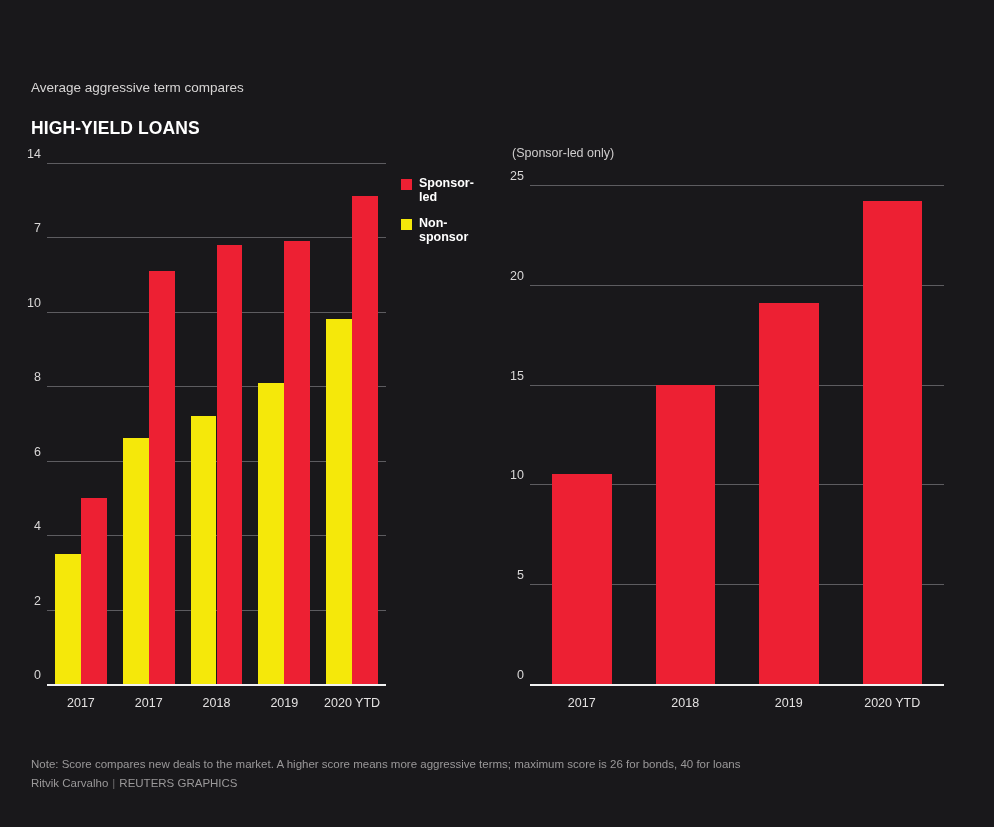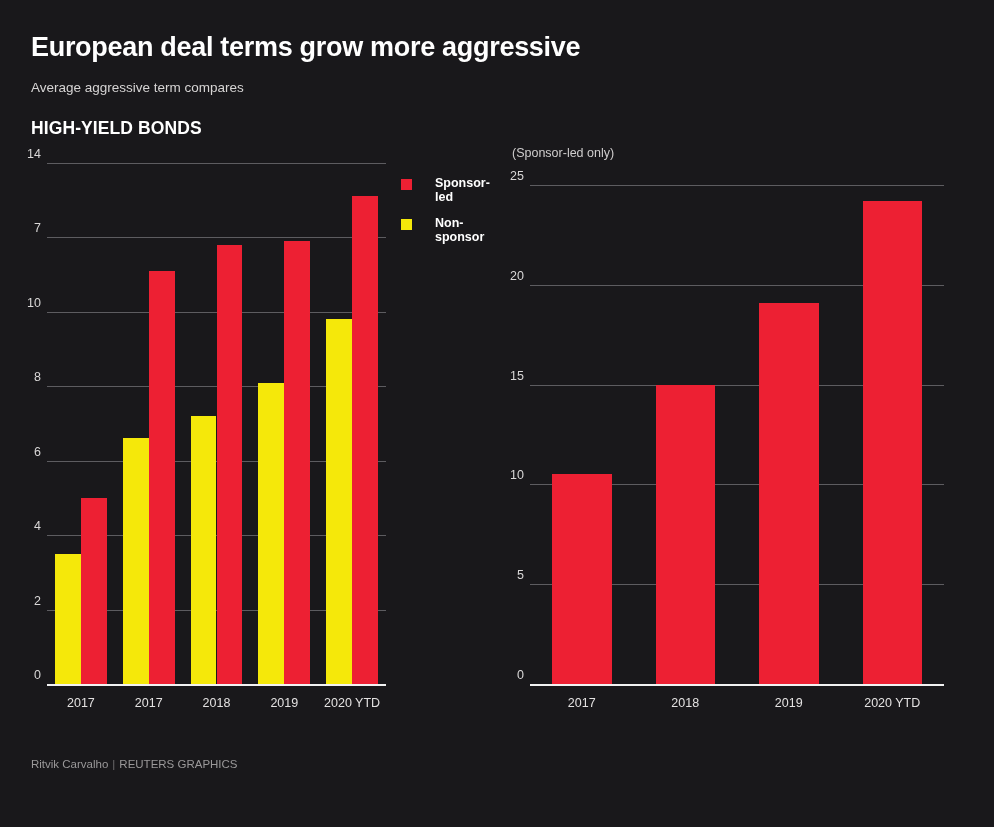--- a/index.html
+++ b/index.html
@@ -103,21 +103,21 @@
   }
   .legend-swatch {
     position: absolute;
     left: 0;
     top: 3px;
     width: 11px;
     height: 11px;
   }
   .legend-label {
     display: block;
-    margin-left: 34px;
+    margin-left: 18px;
     font-size: 12.5px;
     font-weight: bold;
     color: #ffffff;
     line-height: 14px;
     width: 60px;
   }
 
   .footnotes {
     position: absolute;
     left: 31px;
@@ -144,24 +144,23 @@
     margin-top: 28px;
   }
 </style>
 </head>
 <body>
 
 <div class="page">
 
   <div class="edge-accent"></div>
 
-  <div class="headline">European deal terms grow more aggressive</div>
   <div class="subhead">Average aggressive term compares</div>
 
-  <div class="panel-title" style="left:31px; top:118px;">HIGH-YIELD BONDS</div>
+  <div class="panel-title" style="left:31px; top:118px;">HIGH-YIELD LOANS</div>
 
   <div class="chart" id="chart-left" style="left:31px; top:155px; width:355px; height:535px;">
       <div class="baseline" style="left: 16px; top: 529px; width: 339px;"></div>
       <div class="ytick" style="left: -30px; top: 513px; width: 40px;">0</div>
       <div class="gridline" style="left: 16px; top: 454.571px; width: 339px;"></div>
       <div class="ytick" style="left: -30px; top: 438.571px; width: 40px;">2</div>
       <div class="gridline" style="left: 16px; top: 380.143px; width: 339px;"></div>
       <div class="ytick" style="left: -30px; top: 364.143px; width: 40px;">4</div>
       <div class="gridline" style="left: 16px; top: 305.714px; width: 339px;"></div>
       <div class="ytick" style="left: -30px; top: 289.714px; width: 40px;">6</div>
@@ -220,18 +219,19 @@
       <div class="xtick" style="left: -2px; top: 519px; width: 143.5px;">2017</div>
       <div class="bar" style="left: 143.5px; top: 207.6px; width: 59.5px; height: 299.4px; background: rgb(237, 32, 51);"></div>
       <div class="xtick" style="left: 101.5px; top: 519px; width: 143.5px;">2018</div>
       <div class="bar" style="left: 247px; top: 125.764px; width: 59.5px; height: 381.236px; background: rgb(237, 32, 51);"></div>
       <div class="xtick" style="left: 205px; top: 519px; width: 143.5px;">2019</div>
       <div class="bar" style="left: 350.5px; top: 23.968px; width: 59.5px; height: 483.032px; background: rgb(237, 32, 51);"></div>
       <div class="xtick" style="left: 308.5px; top: 519px; width: 143.5px;">2020 YTD</div>
     </div>
 
   <div class="footnotes">
+    <div class="note-line">Note: Score compares new deals to the market. A higher score means more aggressive terms; maximum score is 26 for bonds, 40 for loans</div>
     <div class="byline">
       <span>Ritvik Carvalho</span><span class="sep">|</span><span class="org">REUTERS GRAPHICS</span>
     </div>
   </div>
 
 </div>
 
 </body></html>

